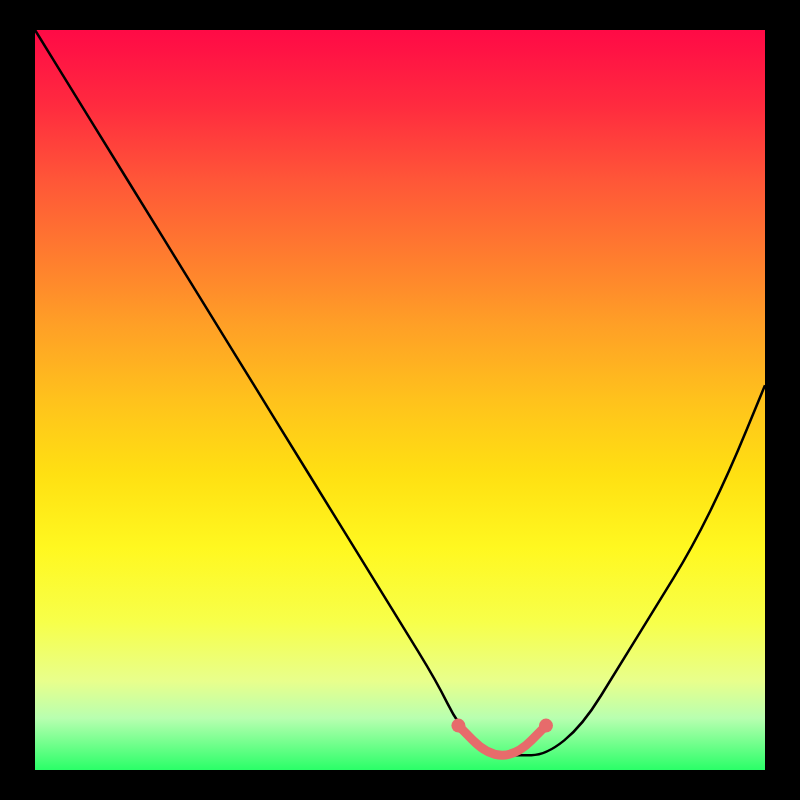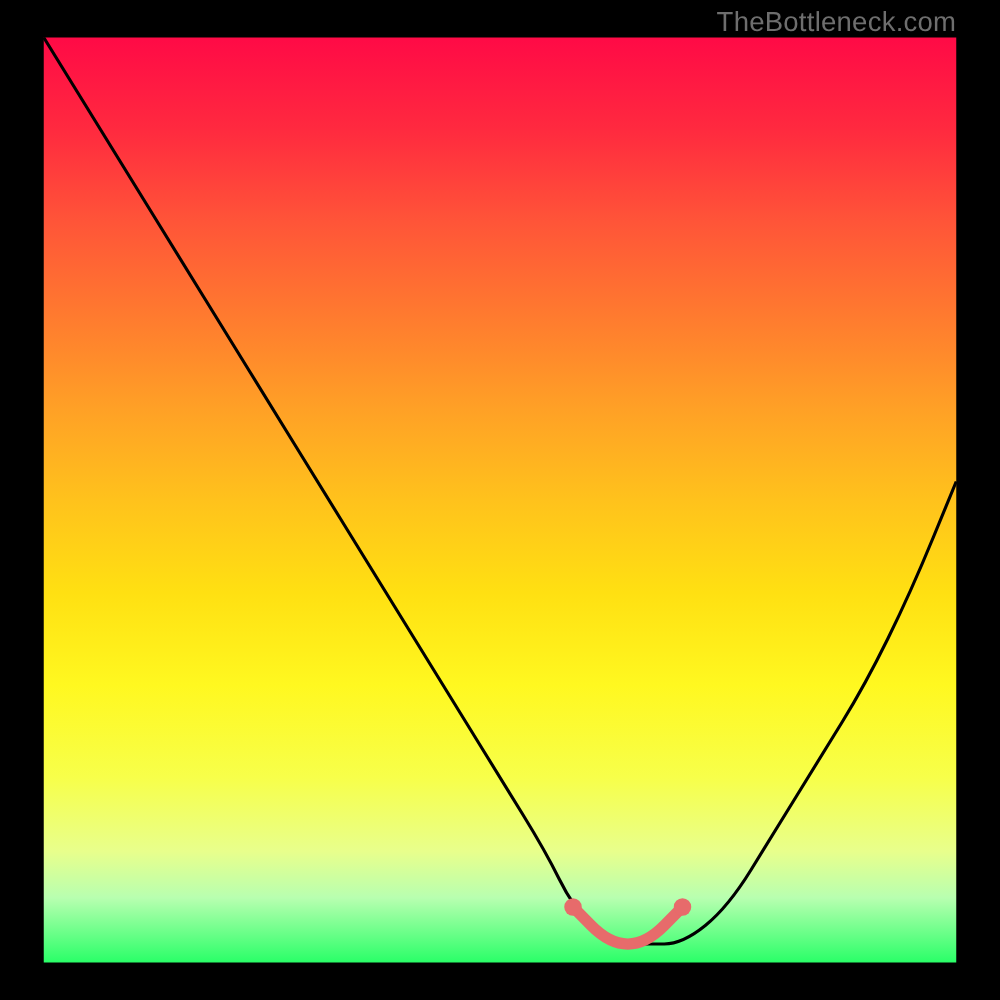--- a/index.html
+++ b/index.html
@@ -46,21 +46,20 @@
     left: 0; top: 0;
     width: 730px;
     height: 740px;
     overflow: visible;
   }
 </style>
 </head>
 <body>
 
 <div class="chart-container">
-  <div class="watermark">TheBottleneck.com</div>
   <div class="plot-area">
     <svg class="overlay" viewBox="0 0 730 740">
       <path fill="none" stroke="#000" stroke-width="2.5" d="M 0 0 Q 0 0 18.25 29.599999999999966 Q 36.5 59.19999999999993 54.75 88.79999999999995 Q 73 118.39999999999998 91.25 148 Q 109.5 177.60000000000002 127.75 207.2 Q 146 236.79999999999995 164.25 266.4 Q 182.5 296 200.75 325.6 Q 219 355.2 237.25 384.79999999999995 Q 255.49999999999997 414.4 273.75 444 Q 292 473.6 310.25 503.2 Q 328.5 532.8 346.75 562.4 Q 365 592 383.25 621.6 Q 401.50000000000006 651.2 412.45000000000005 673.4000000000001 Q 423.4 695.6 438 710.4000000000001 Q 452.6 725.2 467.20000000000005 725.2 Q 481.8 725.2 496.4 725.2 Q 510.99999999999994 725.2 529.25 710.4000000000001 Q 547.5 695.6 565.75 666 Q 584 636.4 602.25 606.8 Q 620.5 577.2 638.75 547.6 Q 657 518 675.25 481 Q 693.5 444 711.75 399.6 T 730 355.2" id="curve-path"></path>
       <path fill="none" stroke="#e76b6b" stroke-width="9" stroke-linecap="round" d="M 423.4 695.6 Q 423.4 695.6 438 710.4000000000001 Q 452.6 725.2 467.20000000000005 725.2 Q 481.8 725.2 496.4 710.4000000000001 T 510.99999999999994 695.6" id="highlight-path"></path>
       <circle r="7" fill="#e76b6b" id="dot-left" cx="423.4" cy="695.6"></circle>
       <circle r="7" fill="#e76b6b" id="dot-right" cx="510.99999999999994" cy="695.6"></circle>
     </svg>
   </div>
 </div>
 

